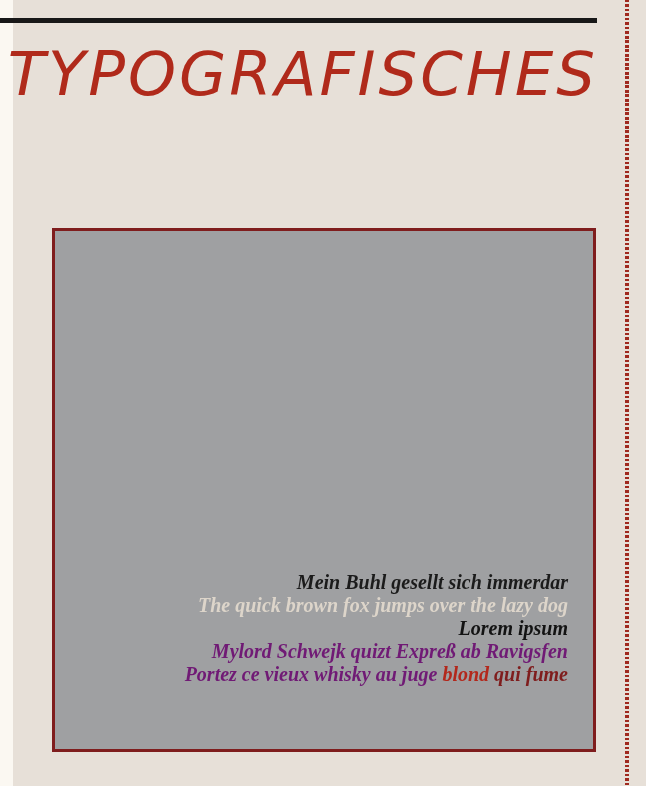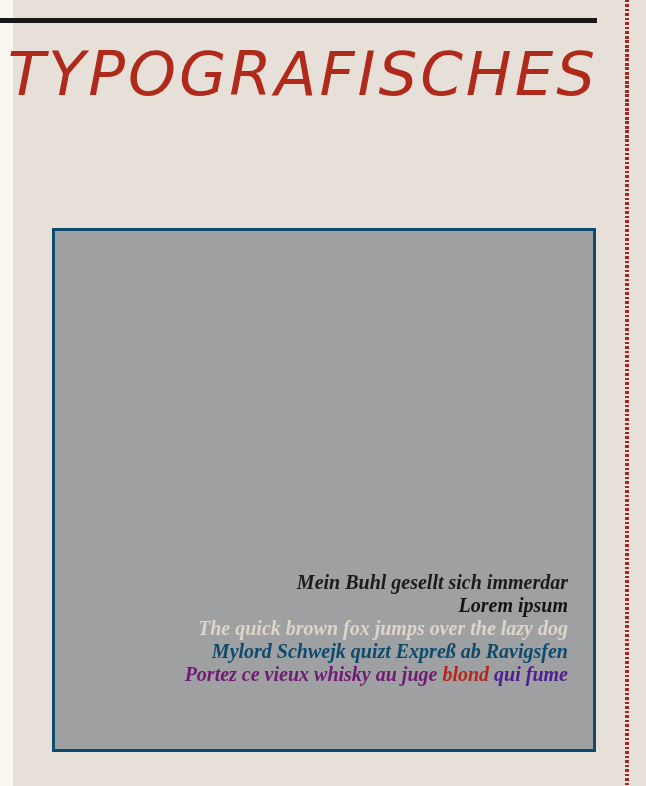--- a/index.html
+++ b/index.html
@@ -42,21 +42,21 @@
     line-height: 75px;
     letter-spacing: 3px;
     color: #b02a1b;
     white-space: nowrap;
   }
   .specimen-box {
     position: absolute;
     left: 52px; top: 228px;
     width: 544px; height: 524px;
     background: #9fa0a2;
-    border: 3px solid #0c4a6e;
+    border: 3px solid #7f1d1d;
     box-sizing: border-box;
   }
   .pangram-list {
     position: absolute;
     right: 25px;
     bottom: 63px;
     text-align: right;
   }
   .pangram-line {
     font-family: "Liberation Serif", serif;
@@ -85,22 +85,22 @@
 
   <div class="top-rule"></div>
 
   <div class="title-block">
     <div class="title-line">TYPOGRAFISCHES</div>
   </div>
 
   <div class="specimen-box">
     <div class="pangram-list" id="pangram-list">
         <div class="pangram-line"><span style="color: rgb(27, 27, 27);">Mein Buhl gesellt sich immerdar</span></div>
+        <div class="pangram-line"><span style="color: rgb(221, 213, 202);">The quick brown fox jumps over the lazy dog</span></div>
         <div class="pangram-line"><span style="color: rgb(19, 19, 19);">Lorem ipsum</span></div>
-        <div class="pangram-line"><span style="color: rgb(221, 213, 202);">The quick brown fox jumps over the lazy dog</span></div>
-        <div class="pangram-line"><span style="color: #0c4a6e; margin-top: 20px;">Mylord Schwejk quizt Expreß ab Ravigsfen</span></div>
-        <div class="pangram-line"><span style="color: #701a75;">Portez ce vieux whisky au juge </span><span style="color: rgb(179, 40, 28);">blond</span><span style="color: #4c1d95;"> qui fume</span></div>
+        <div class="pangram-line"><span style="color: #701a75; margin-top: 20px;">Mylord Schwejk quizt Expreß ab Ravigsfen</span></div>
+        <div class="pangram-line"><span style="color: #701a75;">Portez ce vieux whisky au juge </span><span style="color: rgb(179, 40, 28);">blond</span><span style="color: #7f1d1d;"> qui fume</span></div>
       </div>
   </div>
 
   <div class="dotted-rule"></div>
 
 </div>
 
 </body></html>

